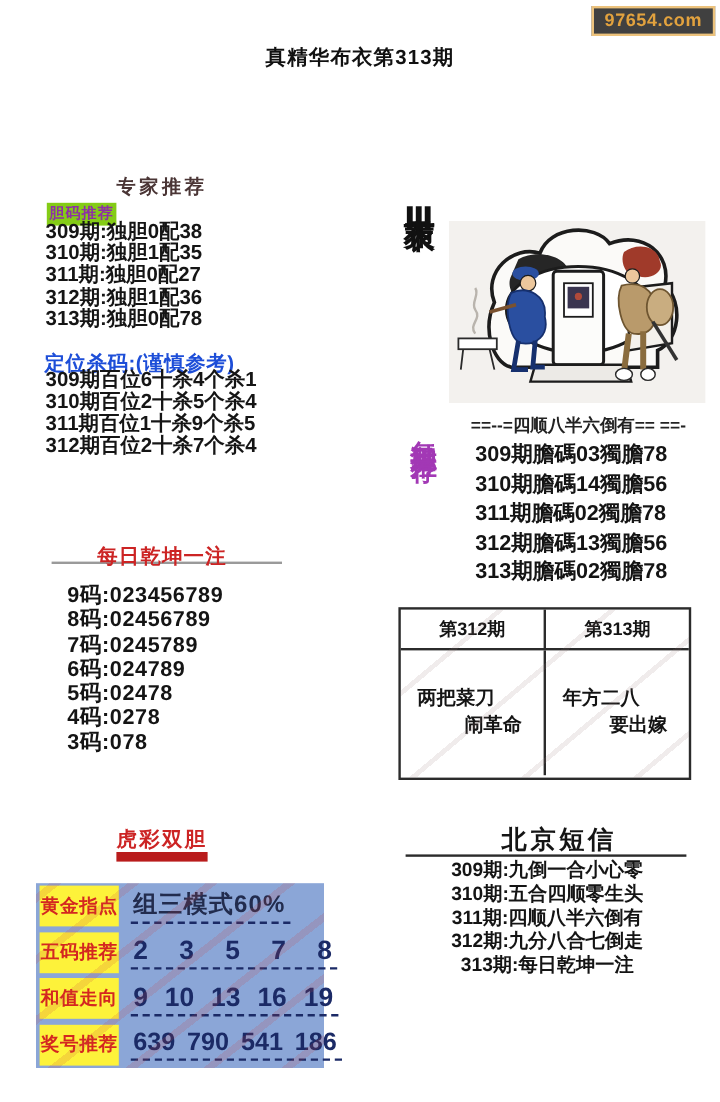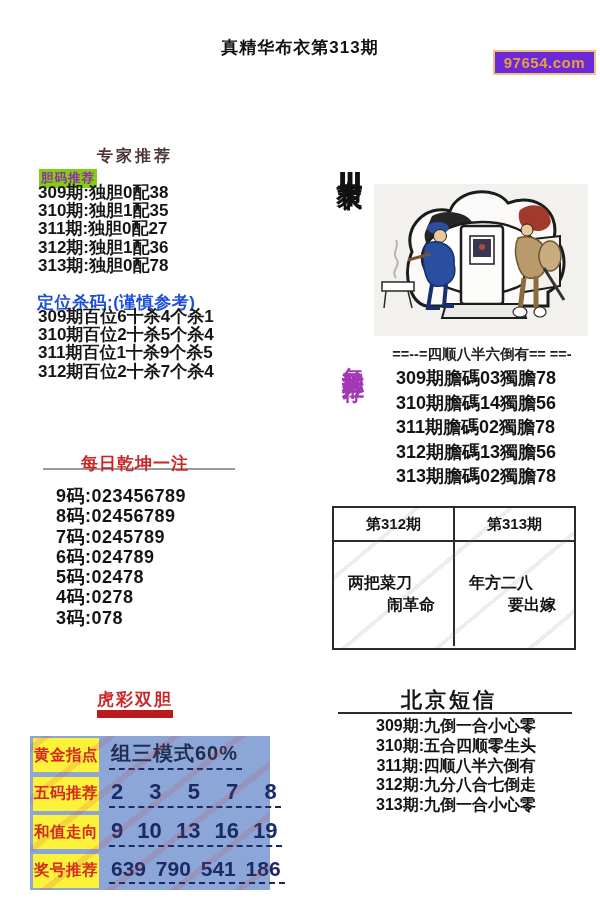--- a/index.html
+++ b/index.html
@@ -5,22 +5,22 @@
   html,body{margin:0;padding:0;}
   body{
     width:600px;height:918px;background:#ffffff;
     font-family:"Liberation Sans","DejaVu Sans",sans-serif;
     position:relative;overflow:hidden;color:#141414;
   }
   .abs{position:absolute;}
   
   .wm{
     top:5px;right:4px;padding:2px 9px;
-    border:2px solid #ecc27c;background:#6d28d9;
-    color:#e2a23e;font-size:15px;font-weight:700;letter-spacing:.5px;margin-top:45px;
+    border:2px solid #ecc27c;background:#404040;
+    color:#e2a23e;font-size:15px;font-weight:700;letter-spacing:.5px;
   }
   
   .page-title{top:36px;left:0;width:600px;text-align:center;
     font-size:17px;font-weight:700;color:#111;letter-spacing:1px;}
   
   .expert-hdr{top:146px;left:40px;width:190px;text-align:center;
     font-size:16px;font-weight:700;color:#4a3535;letter-spacing:3px;}
   .danma-hdr{top:169px;left:39px;font-size:12.5px;font-weight:700;
     color:#8e2fa6;background:#84cc16;padding:1px 2px;letter-spacing:1px;}
   .list{list-style:none;margin:0;padding:0;}
@@ -70,21 +70,21 @@
   .pcell{width:50%;display:flex;flex-direction:column;justify-content:center;}
   .pcell.h{justify-content:center;align-items:center;font-size:15px;font-weight:700;}
   .pcell:first-child{border-right:2px solid #2b2b2b;}
   .pline{font-size:16px;font-weight:700;line-height:22px;}
   .pl-a{padding-left:14px;}
   .pl-b{text-align:right;padding-right:18px;}
   .ptable::after{content:"";position:absolute;inset:0;
     background:repeating-linear-gradient(-40deg,rgba(150,120,120,0) 0 26px,rgba(150,120,120,.14) 26px 30px,rgba(150,120,120,0) 30px 60px);
     pointer-events:none;}
   
-  .bj-hdr{top:686px;left:333px;width:232px;text-align:center;
+  .bj-hdr{top:686px;left:350px;width:232px;text-align:center;
     font-size:21px;font-weight:700;color:#141414;letter-spacing:3px;}
   .bj-line{top:712px;left:338px;width:234px;height:2px;background:#2b2b2b;}
   .bj-list{top:716px;left:340px;width:232px;text-align:center;}
   .bj-list li{font-size:16px;font-weight:700;line-height:19.8px;white-space:nowrap;}
 </style>
 </head>
 <body>
 
 <div class="abs wm">97654.com</div>
 
@@ -212,14 +212,14 @@
   </div>
 </div>
 
 <div class="abs bj-hdr">北京短信</div>
 <div class="abs bj-line"></div>
 <ul class="abs list bj-list">
   <li>309期:九倒一合小心零</li>
   <li>310期:五合四顺零生头</li>
   <li>311期:四顺八半六倒有</li>
   <li>312期:九分八合七倒走</li>
-  <li>313期:九倒一合小心零</li>
+  <li>313期:每日乾坤一注</li>
 </ul>
 
 </body></html>

